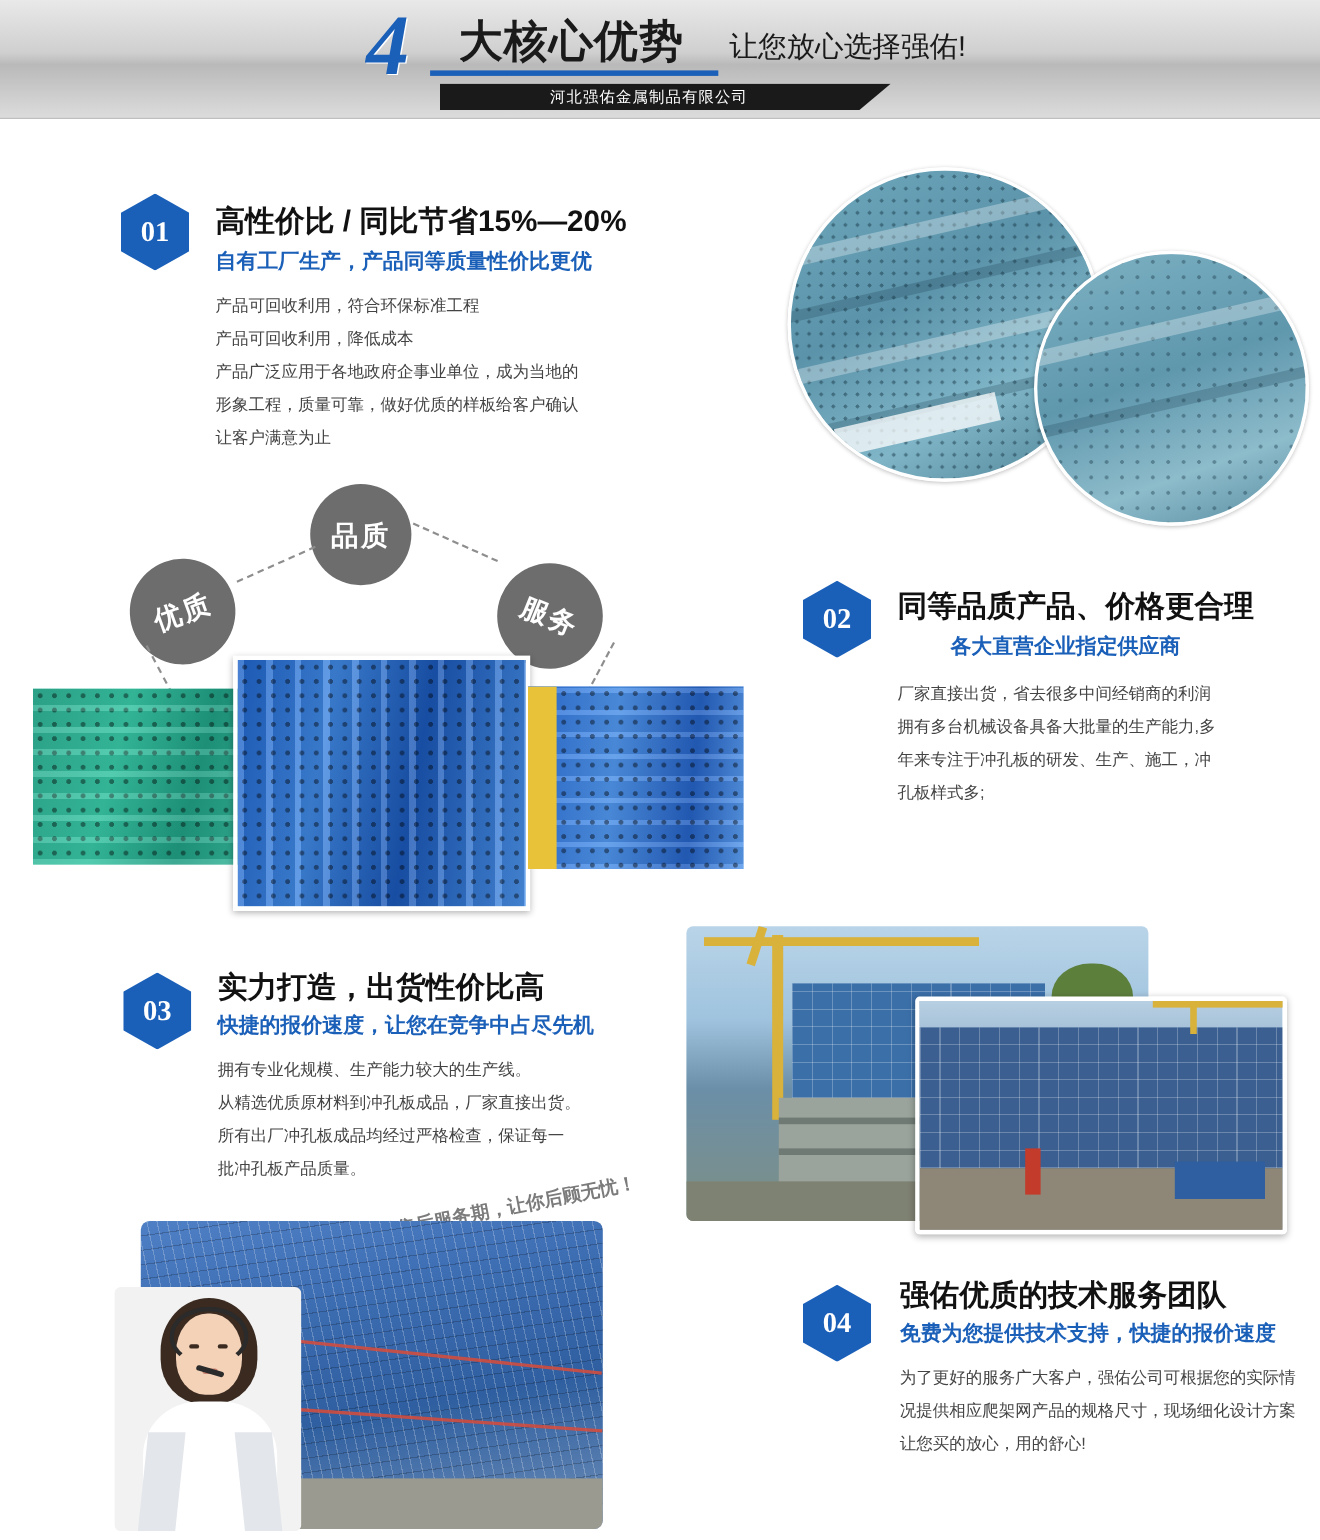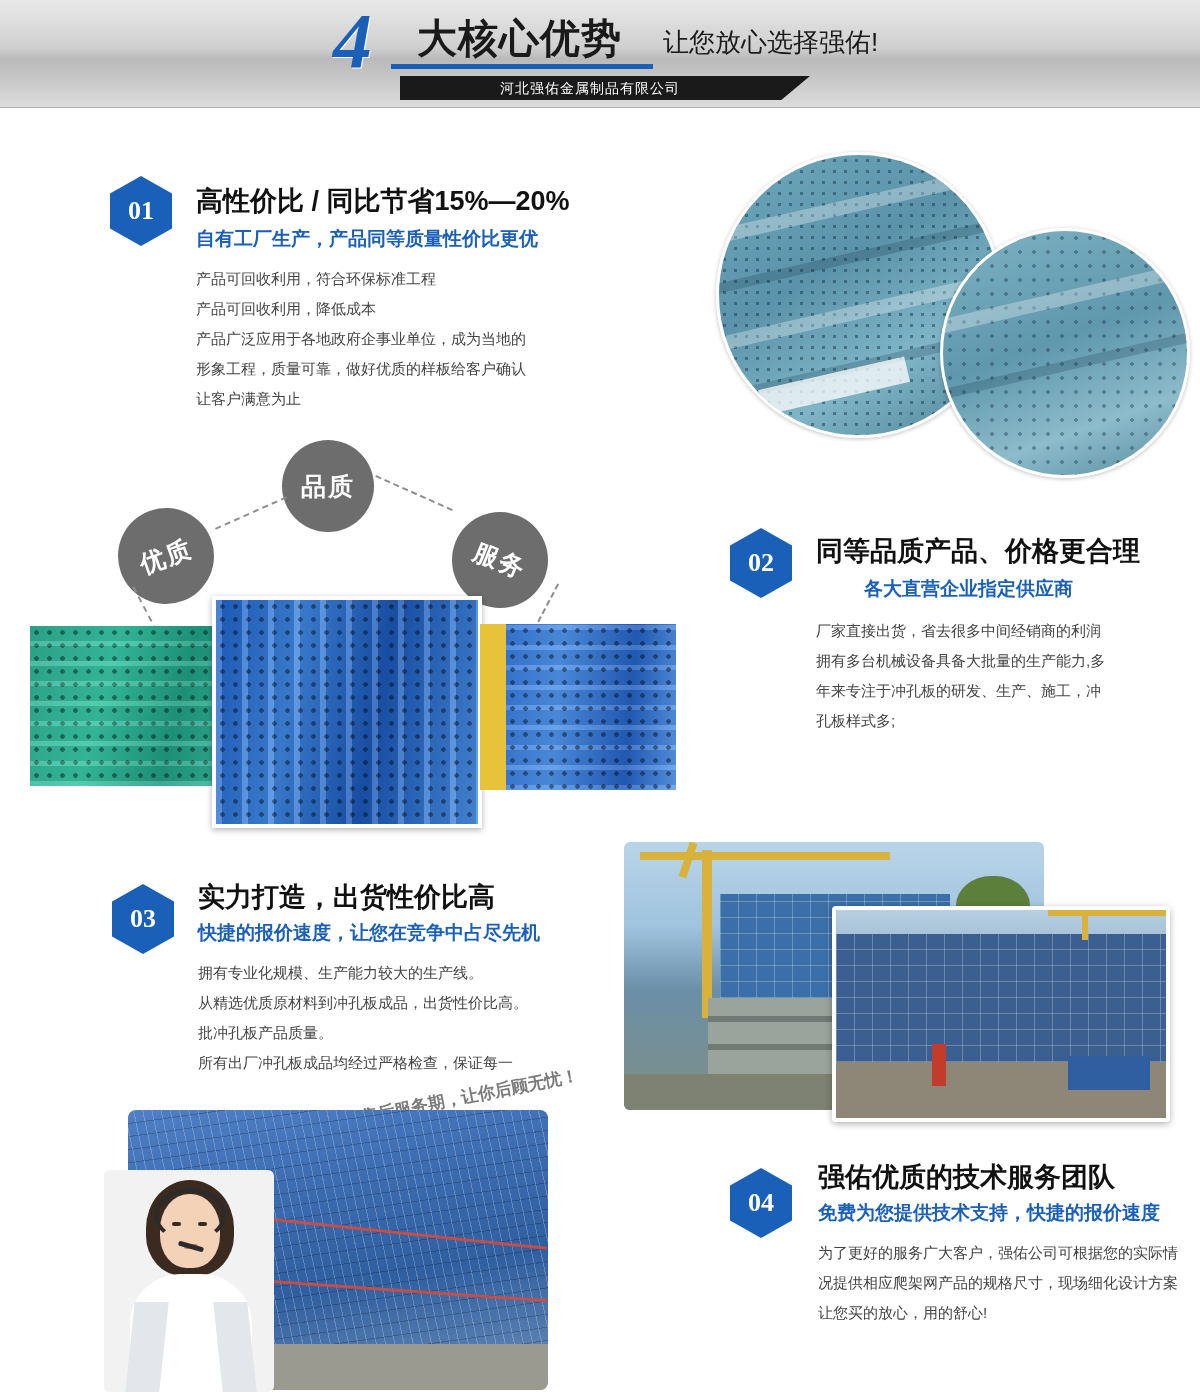--- a/index.html
+++ b/index.html
@@ -258,23 +258,23 @@
     <div>拥有多台机械设备具备大批量的生产能力,多</div>
     <div>年来专注于冲孔板的研发、生产、施工，冲</div>
     <div>孔板样式多;</div>
   </div>
 
   <div class="hexbadge" style="left:112px; top:884px;">03</div>
   <div class="sec-title" style="left:198px; top:880px;">实力打造，出货性价比高</div>
   <div class="sec-subtitle" style="left:198px; top:920px;">快捷的报价速度，让您在竞争中占尽先机</div>
   <div class="sec-body" style="left:198px; top:958px; width:400px;">
     <div>拥有专业化规模、生产能力较大的生产线。</div>
-    <div>从精选优质原材料到冲孔板成品，出货性价比高。</div>
+    <div>从精选优质原材料到冲孔板成品，厂家直接出货。</div>
+    <div>所有出厂冲孔板成品均经过严格检查，保证每一</div>
     <div>批冲孔板产品质量。</div>
-    <div>所有出厂冲孔板成品均经过严格检查，保证每一</div>
   </div>
 
   <div class="imgbox site-a" style="left:624px; top:842px; width:420px; height:268px; border-radius:6px;">
     <div class="crane" style="left:78px; top:8px; width:10px; height:168px;"></div>
     <div class="crane" style="left:16px; top:10px; width:250px; height:8px;"></div>
     <div class="crane" style="left:60px; top:0px; width:8px; height:36px; transform:rotate(18deg);"></div>
     <div class="tree" style="left:332px; top:34px; width:74px; height:62px;"></div>
     <div style="position:absolute;left:96px;top:52px;width:230px;height:104px;background:#3b6fa8;">
       <div class="glassgrid" style="inset:0;"></div>
     </div>

